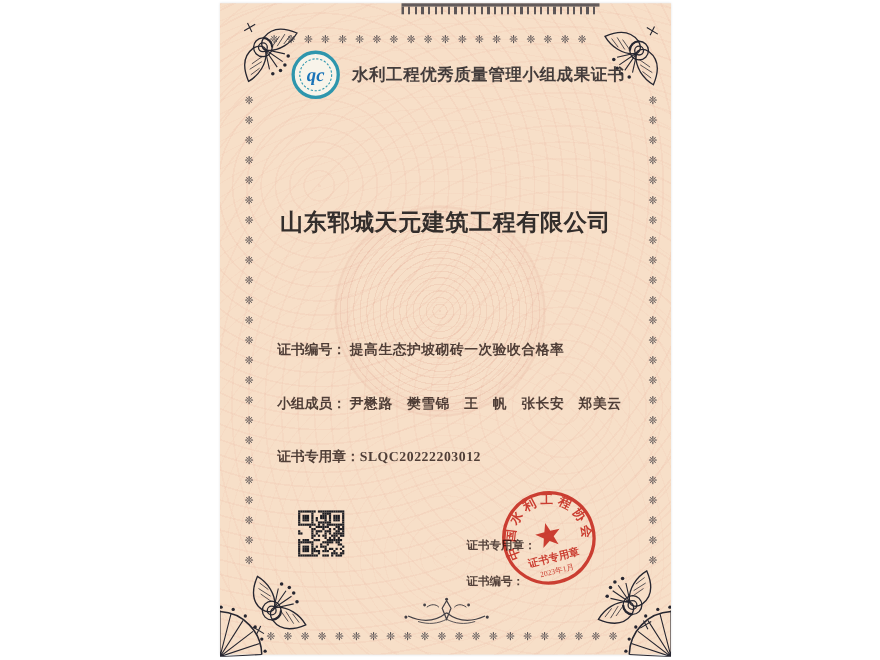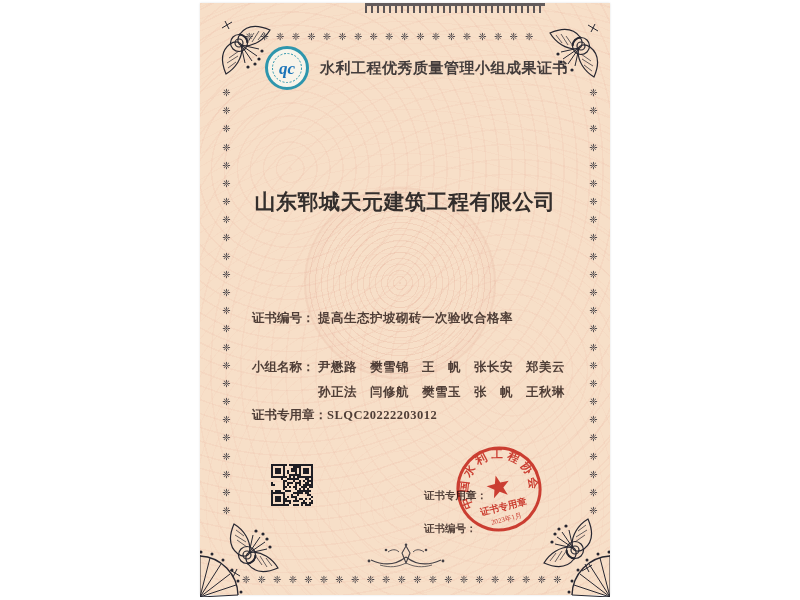--- a/index.html
+++ b/index.html
@@ -144,24 +144,21 @@
       <div class="header-title">水利工程优秀质量管理小组成果证书</div>
     </div>
 
 
     <div class="ach-title">山东郓城天元建筑工程有限公司</div>
 
     <div class="field-row" style="top:307px">
       <span class="flabel">证书编号：</span><span class="fvalue">提高生态护坡砌砖一次验收合格率</span>
     </div>
     <div class="field-row" style="top:356px">
-      <span class="flabel">小组名称：</span><span class="fvalue">尹懋路　樊雪锦　王　帆　张长安　郑美云</span>
-    </div>
-    <div class="field-row" style="top:381px">
-      <span class="flabel"></span><span class="fvalue">孙正法　闫修航　樊雪玉　张　帆　王秋琳</span>
+      <span class="flabel">小组成员：</span><span class="fvalue">尹懋路　樊雪锦　王　帆　张长安　郑美云</span>
     </div>
     <div class="field-row" style="top:404px">
       <span class="flabel">证书专用章：</span><span class="fvalue">SLQC20222203012</span>
     </div>
 
     <div class="qr">
         <i style="left:2px;top:2px"></i>
         <i style="left:4px;top:2px"></i>
         <i style="left:6px;top:2px"></i>
         <i style="left:8px;top:2px"></i>

